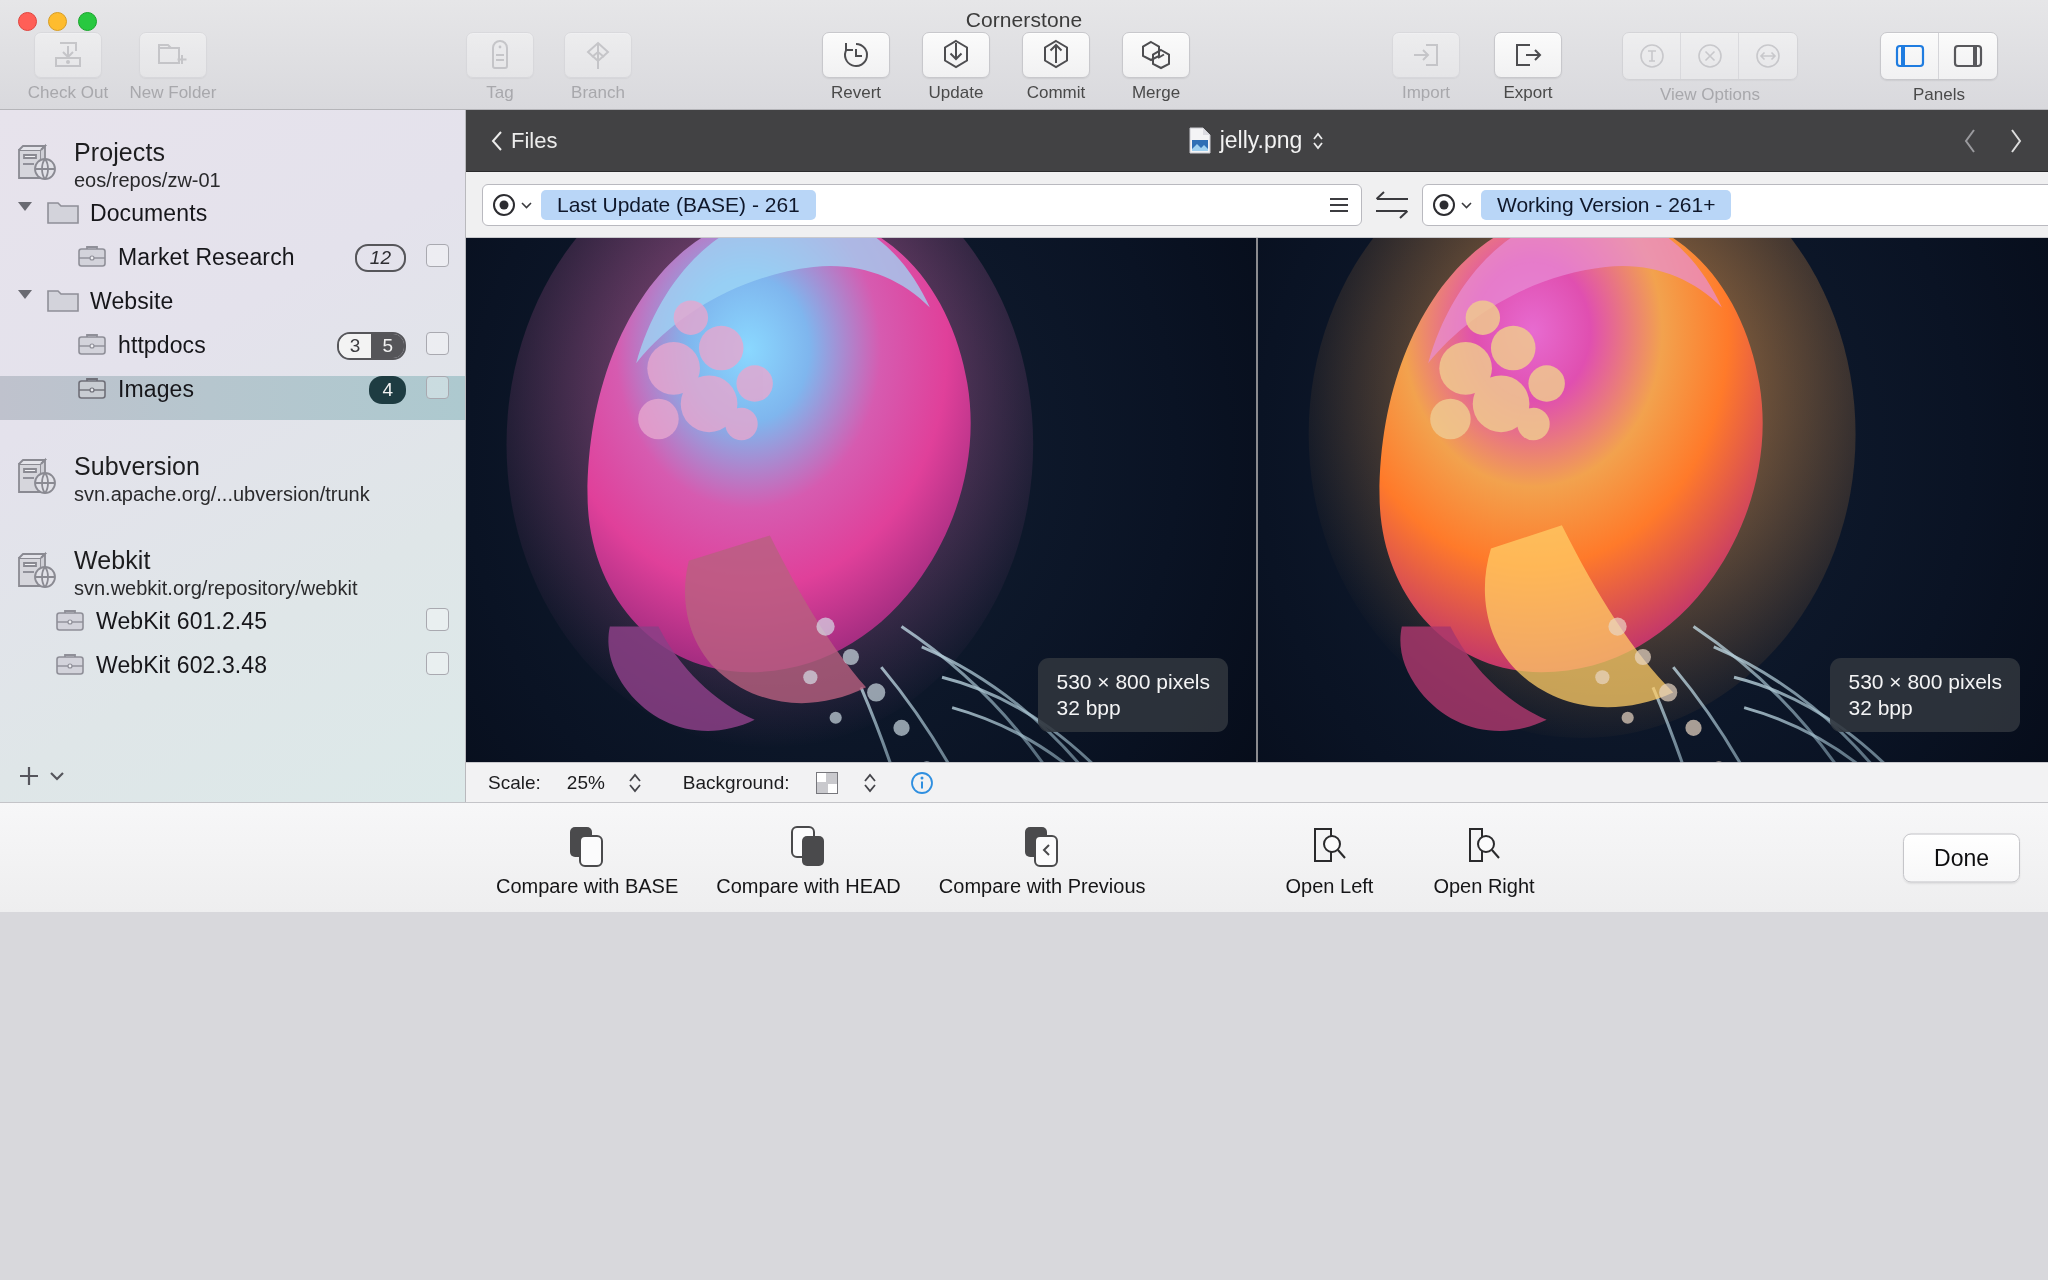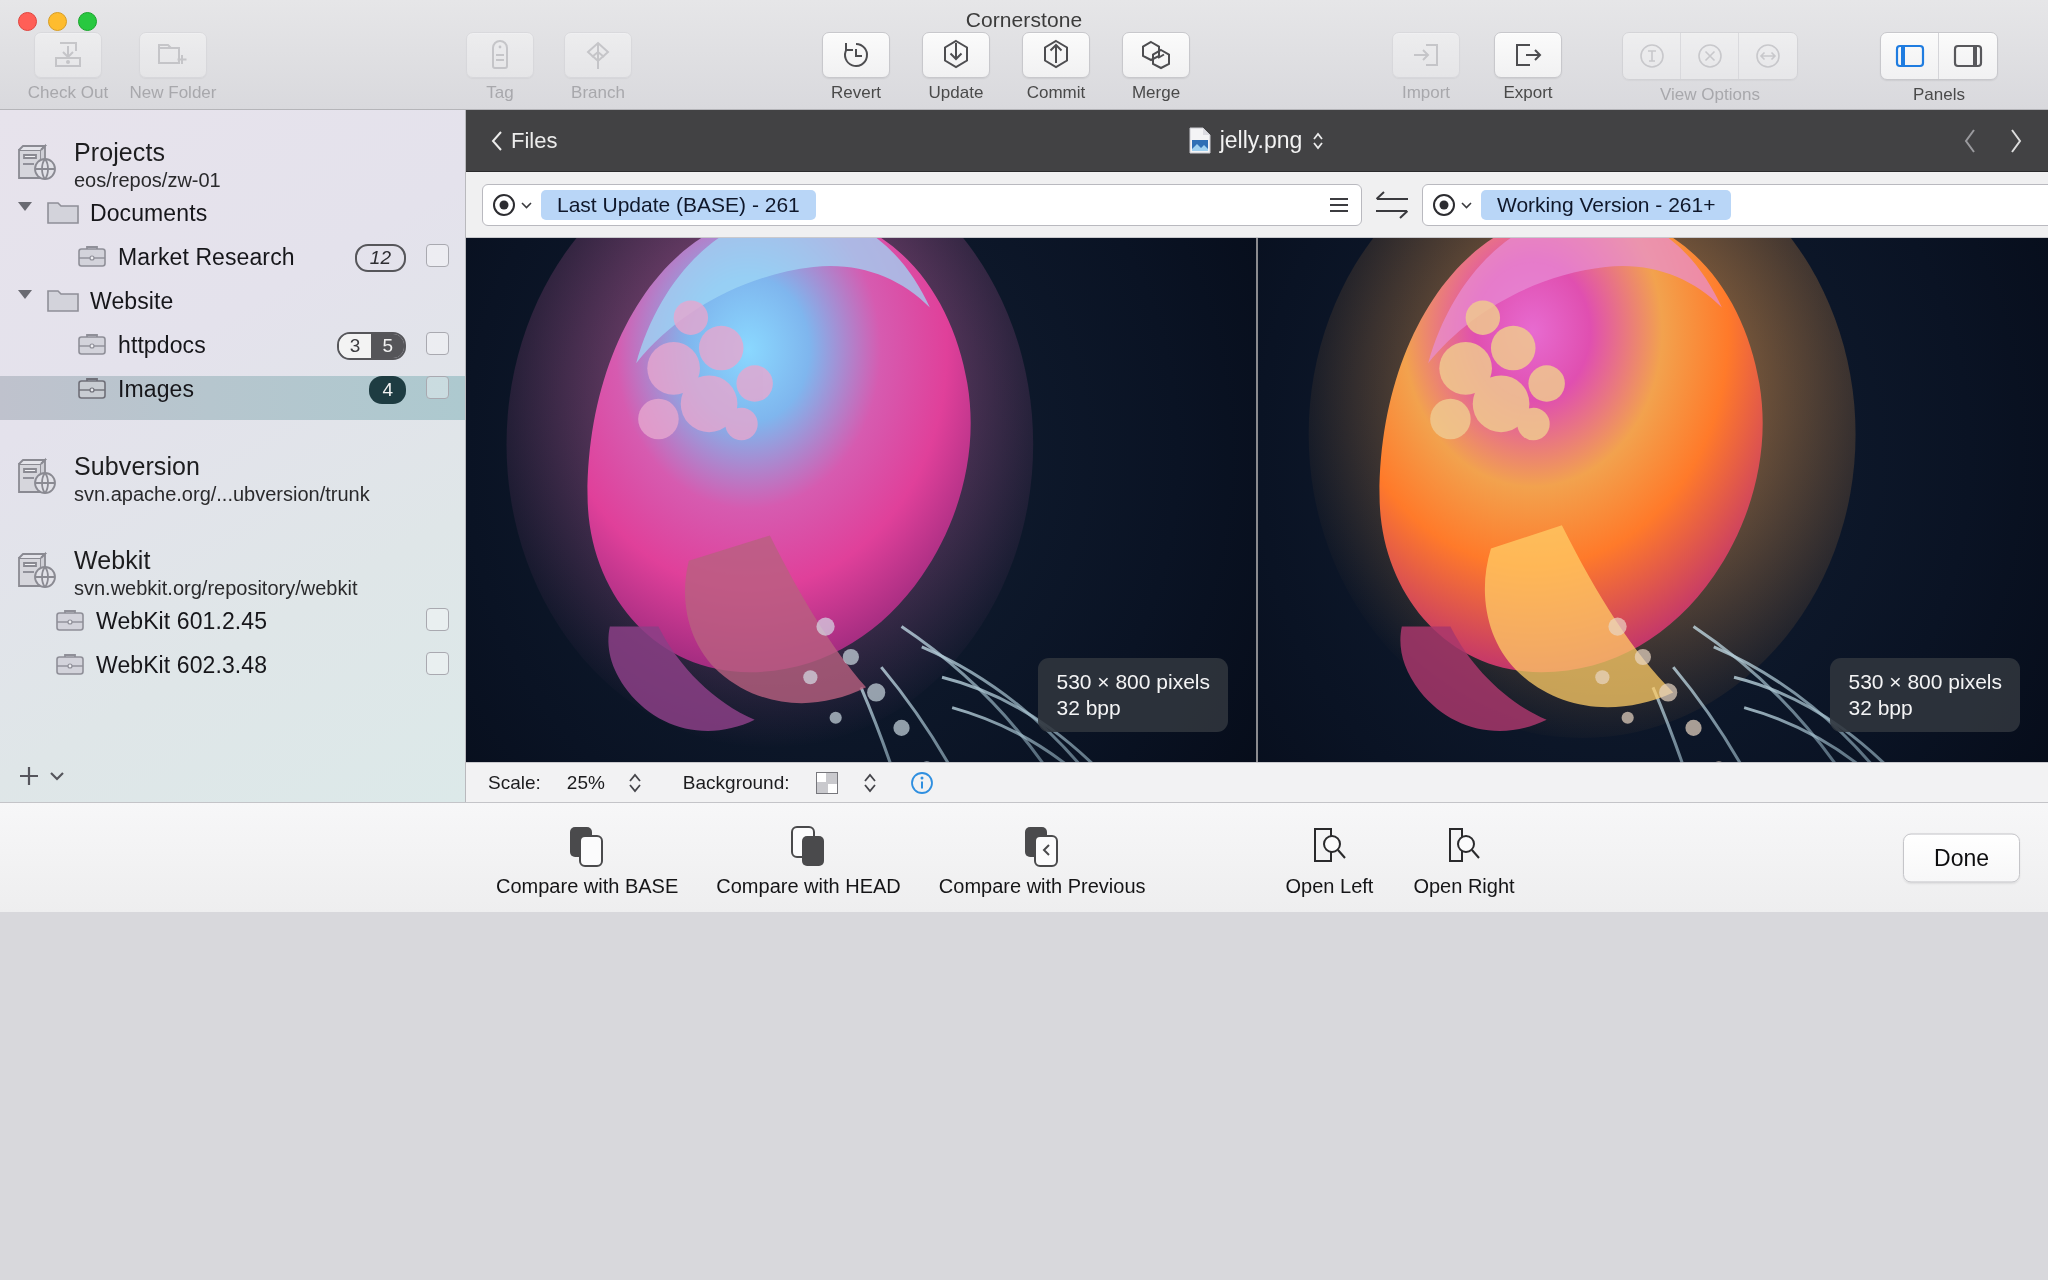--- a/index.html
+++ b/index.html
@@ -754,21 +754,21 @@
           <svg width="48" height="46" viewBox="0 0 48 46">
             <rect x="7" y="4" width="22" height="30" rx="5" fill="#4a4a4c"></rect>
             <rect x="17" y="13" width="22" height="30" rx="5" fill="#fbfbfc" stroke="#4a4a4c" stroke-width="2"></rect>
             <path d="M31 22l-5 5 5 5" fill="none" stroke="#4a4a4c" stroke-width="2"></path>
           </svg>
         </div>
         <div class="bb-lbl">Compare with Previous</div>
       </div>
     </div>
 
-    <div class="bb-group" style="margin-left:140px; gap:40px;">
+    <div class="bb-group" style="margin-left:140px; gap:60px;">
       <div class="bb-item">
         <div class="bb-ico">
           <svg width="46" height="46" viewBox="0 0 46 46" fill="none" stroke="#2a2a2c" stroke-width="2">
             <path d="M9 6h16v32H9z"></path>
             <circle cx="26" cy="21" r="8" fill="#fbfbfc"></circle>
             <path d="M32 27l7 8"></path>
           </svg>
         </div>
         <div class="bb-lbl">Open Left</div>
       </div>

